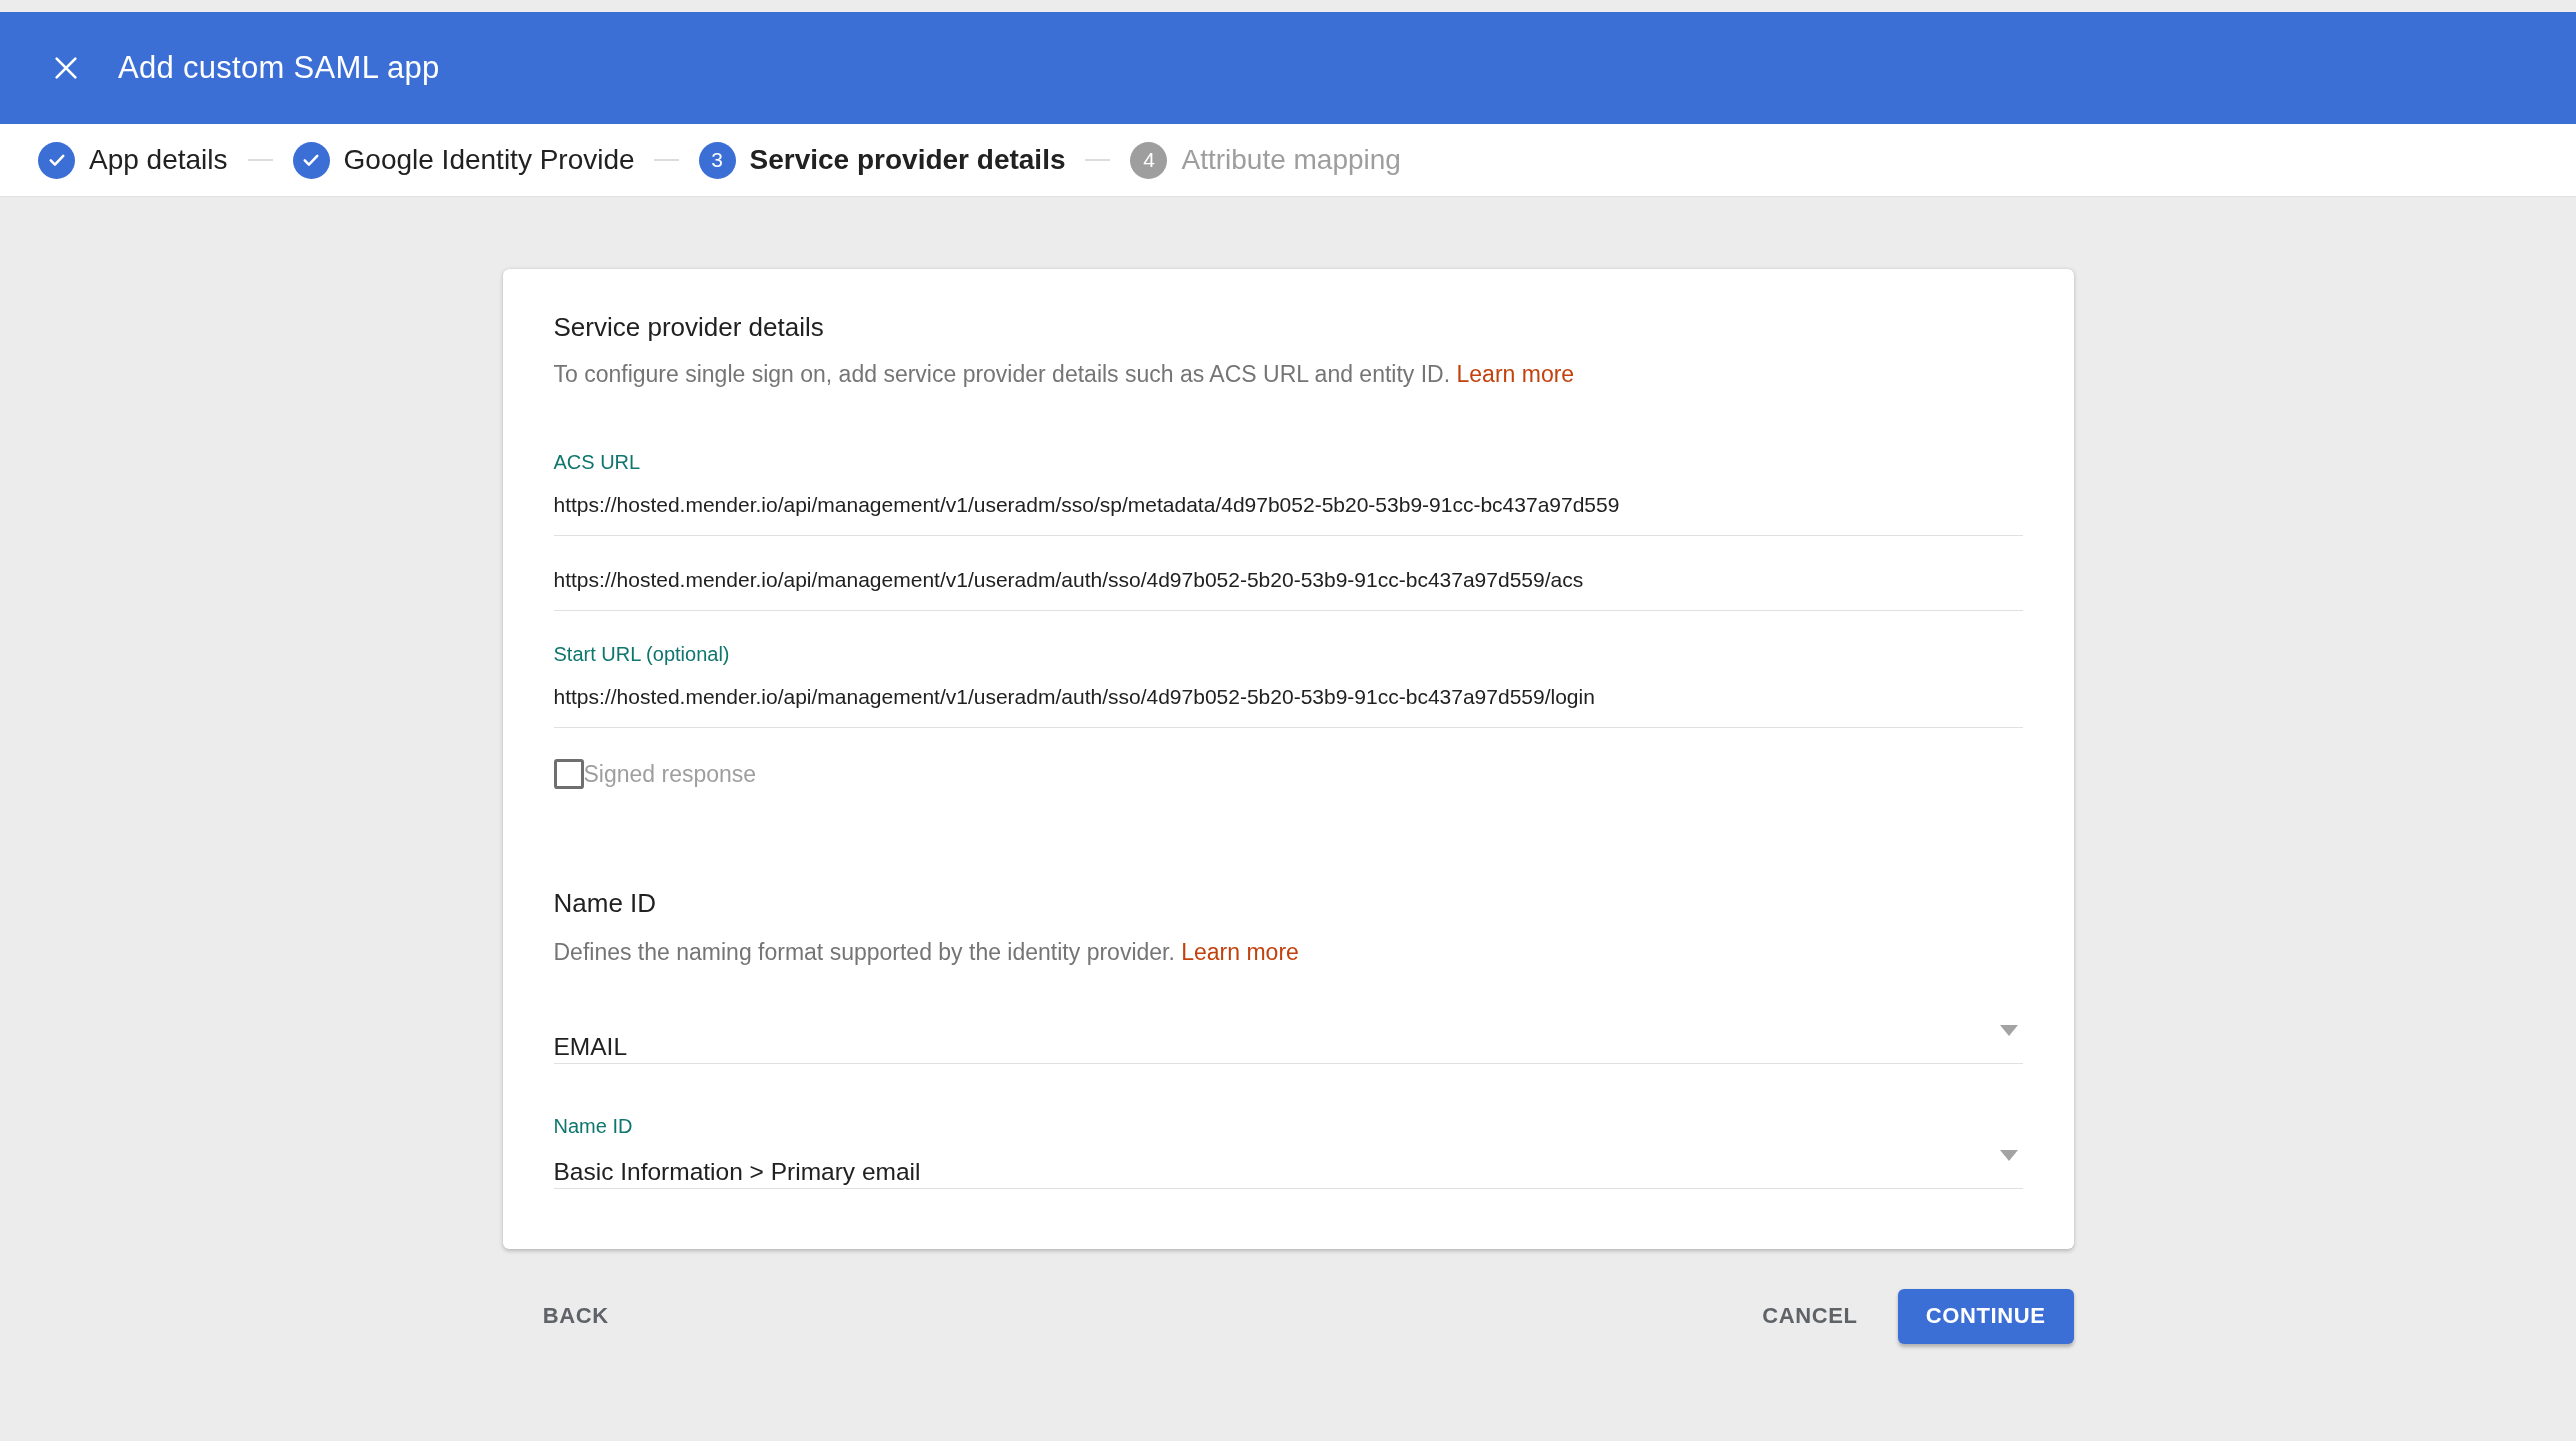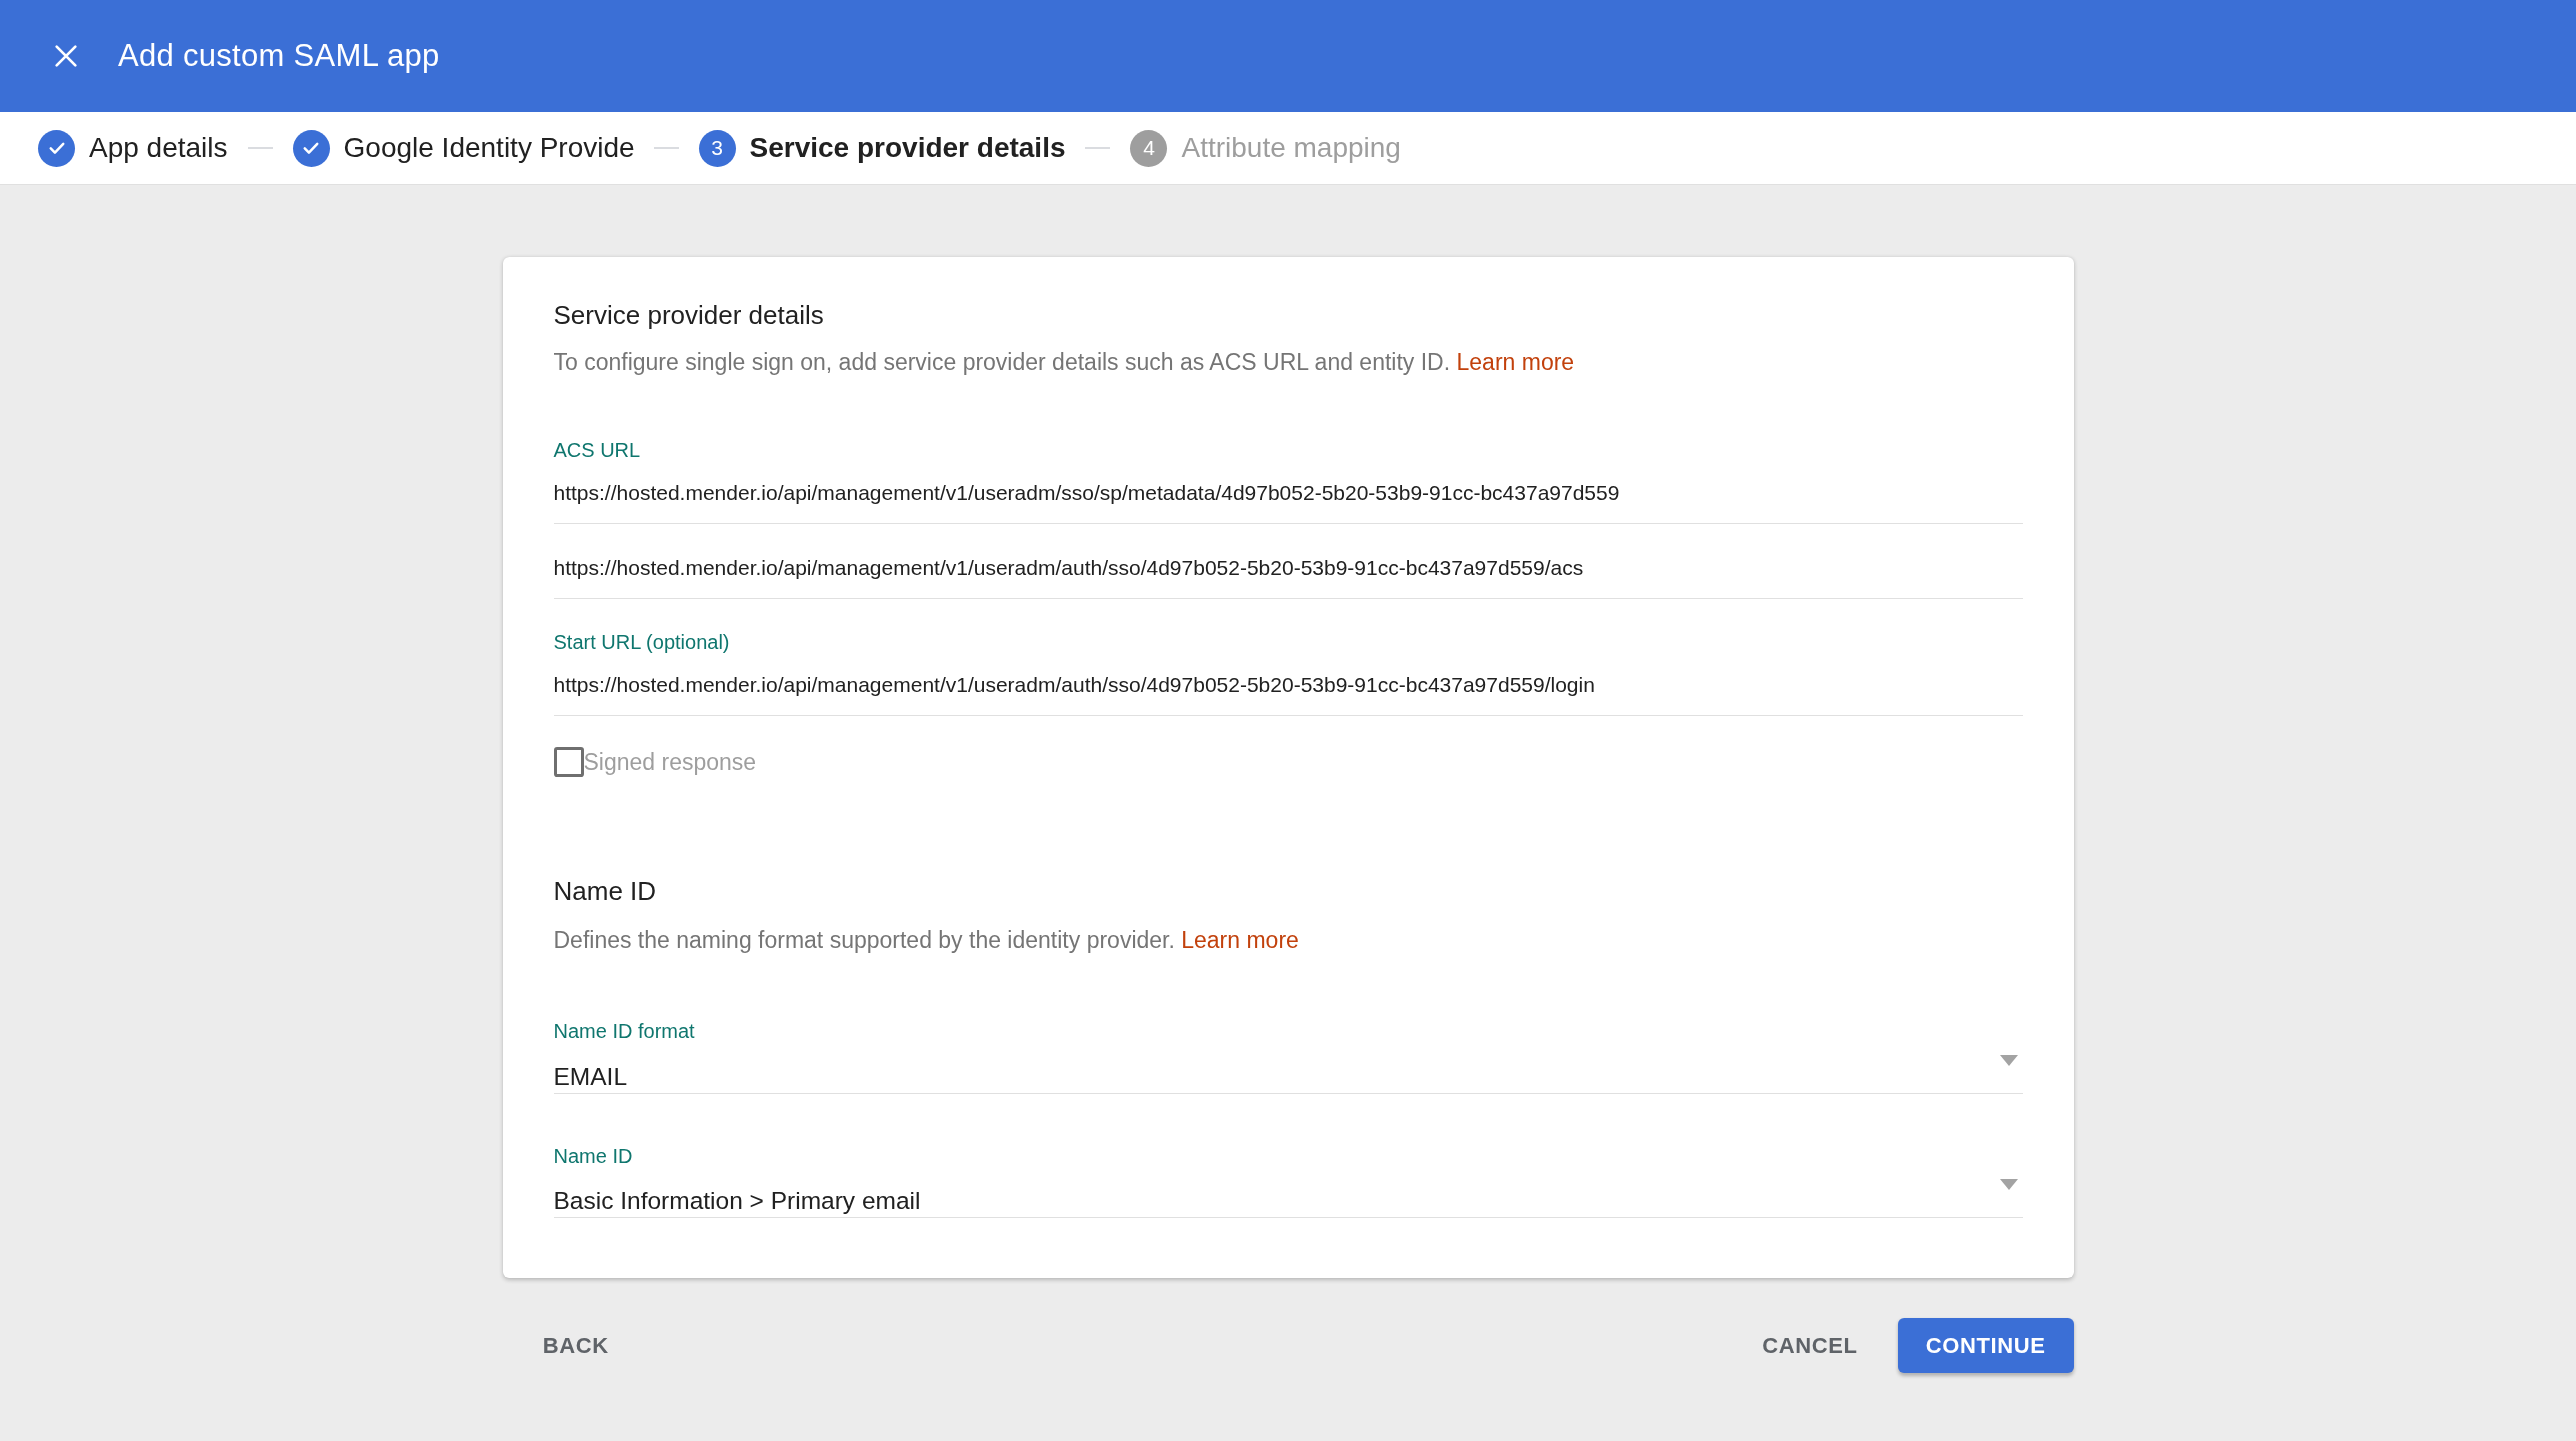--- a/index.html
+++ b/index.html
@@ -11,20 +11,21 @@
     color: #212121;
   }
 
   
   .header {
     height: 112px;
     background: #3b6fd6;
     display: flex;
     align-items: center;
     padding-left: 44px;
+    margin-top: 12px;
   }
   .close-btn {
     width: 43px; height: 43px;
     display: flex; align-items: center; justify-content: center;
     cursor: pointer;
     background: transparent; border: none; padding: 0;
   }
   .header-title {
     color: #ffffff;
     font-size: 31px;
@@ -279,21 +280,20 @@
   <div class="checkbox-row">
     <div class="checkbox" role="checkbox" aria-checked="false"></div>
     <div class="checkbox-label">Signed response</div>
   </div>
 
   <h2 class="section-title nameid-heading">Name ID</h2>
   <p class="section-desc" style="margin-bottom:16px;"><span>Defines the naming format supported by the identity provider.</span>
     <a class="learn-more">Learn more</a></p>
 
   <div class="select-field">
-    <div class="field-label">Name ID format</div>
     <div class="select-value">EMAIL</div>
     <div class="select-arrow"></div>
   </div>
 
   <div class="select-field second">
     <div class="field-label">Name ID</div>
     <div class="select-value">Basic Information &gt; Primary email</div>
     <div class="select-arrow"></div>
   </div>
 

